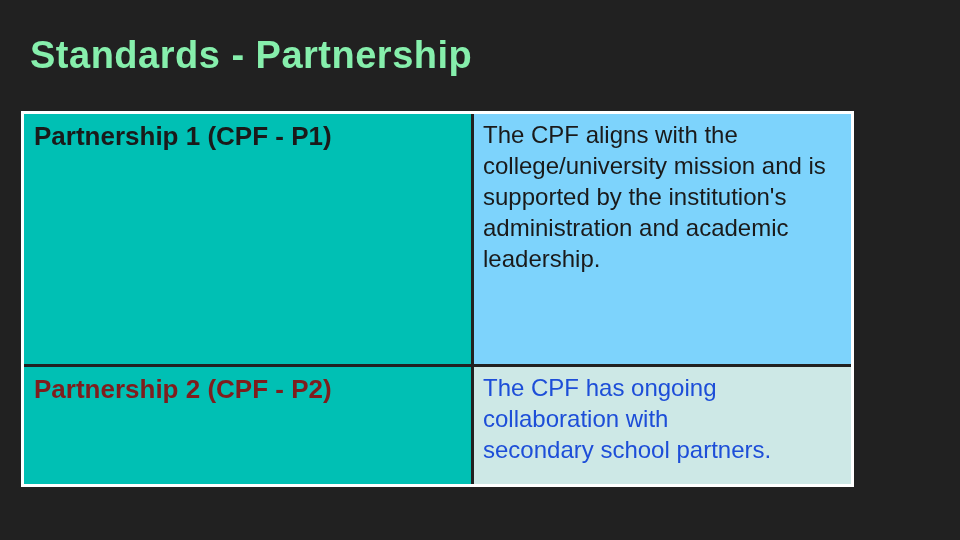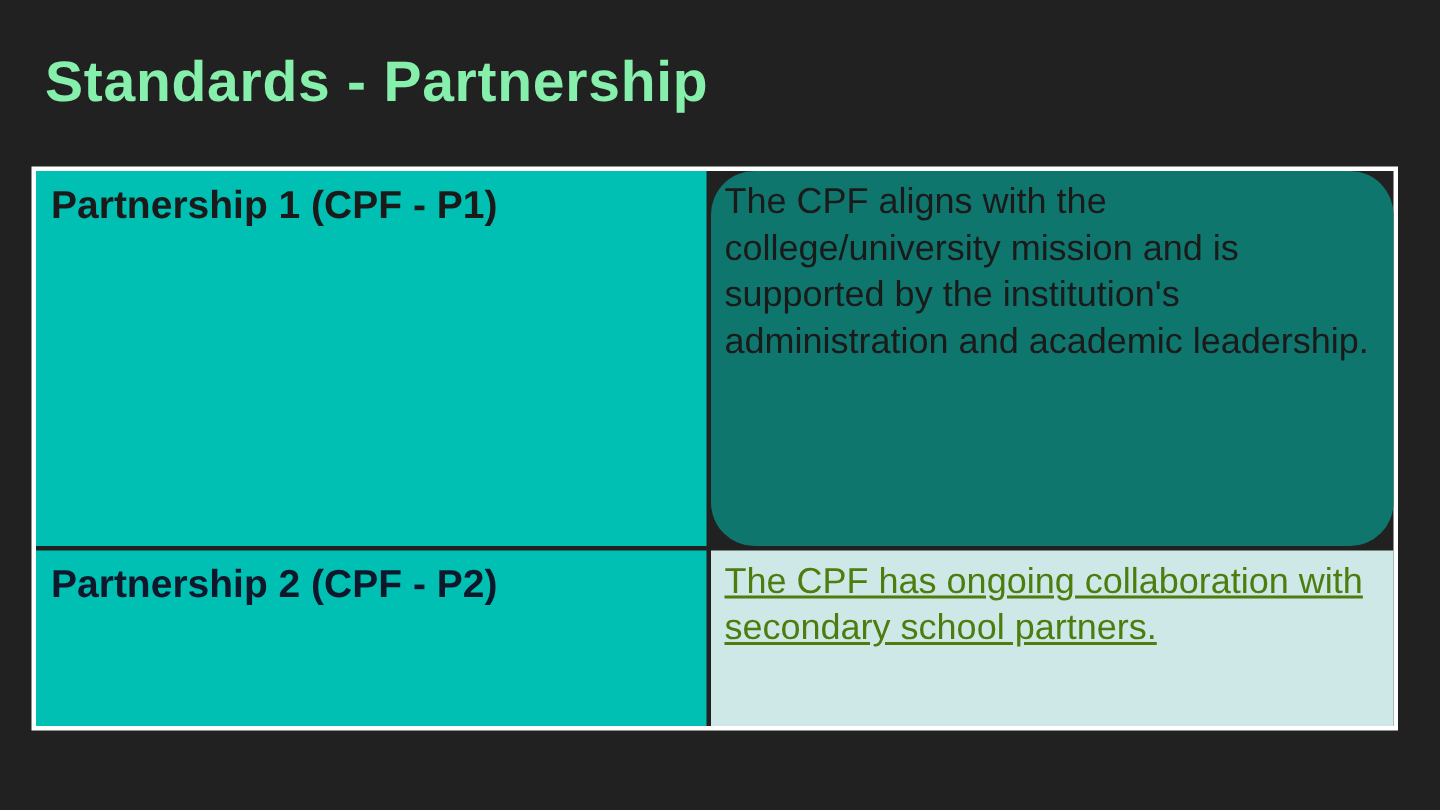--- a/index.html
+++ b/index.html
@@ -14,21 +14,21 @@
     left: 30px;
     top: 34px;
     font-size: 38px;
     font-weight: bold;
     letter-spacing: 0.5px;
   }
   .standards-table {
     position: absolute;
     left: 21px;
     top: 111px;
-    width: 911px;
+    width: 833px;
     height: 376px;
     display: grid;
     grid-template-columns: 447px 1fr;
     grid-template-rows: 250px 1fr;
     gap: 3px;
     border: 3px solid #4d7c0f;
   }
   .cell {
     overflow: hidden;
   }
@@ -47,22 +47,22 @@
 </style>
 </head>
 <body style="background-color: rgb(33, 33, 33);">
 
 <h1 class="slide-title" style="color: #86efac;">Standards - Partnership</h1>
 
 <div class="standards-table" style="border-color: rgb(255, 255, 255);">
 
   <div class="cell cell-label" style="background-color: rgb(0, 192, 180); color: rgb(26, 26, 26);">Partnership 1 (CPF - P1)</div>
 
-  <div class="cell cell-desc" style="background-color: #0f766e; color: rgb(26, 26, 26); border-radius: 29px;">The CPF aligns with the
+  <div class="cell cell-desc" style="background-color: #7dd3fc; color: rgb(26, 26, 26);">The CPF aligns with the
 college/university mission and is
 supported by the institution's
 administration and academic leadership.</div>
 
-  <div class="cell cell-label" style="background-color: rgb(0, 192, 180); color: #0f172a;">Partnership 2 (CPF - P2)</div>
+  <div class="cell cell-label" style="background-color: rgb(0, 192, 180); color: #7f1d1d;">Partnership 2 (CPF - P2)</div>
 
-  <div class="cell cell-desc" style="background-color: rgb(205, 232, 230); color: #4d7c0f; text-decoration: underline;">The CPF has ongoing collaboration with
+  <div class="cell cell-desc" style="background-color: rgb(205, 232, 230); color: #1d4ed8;">The CPF has ongoing collaboration with
 secondary school partners.</div>
 </div>
 
 </body></html>

